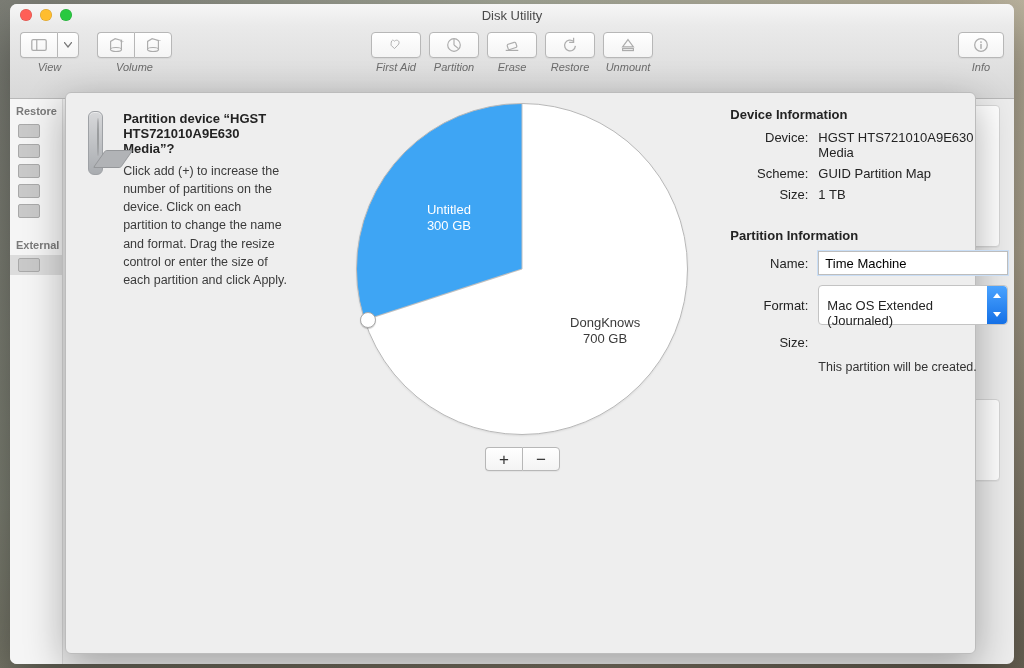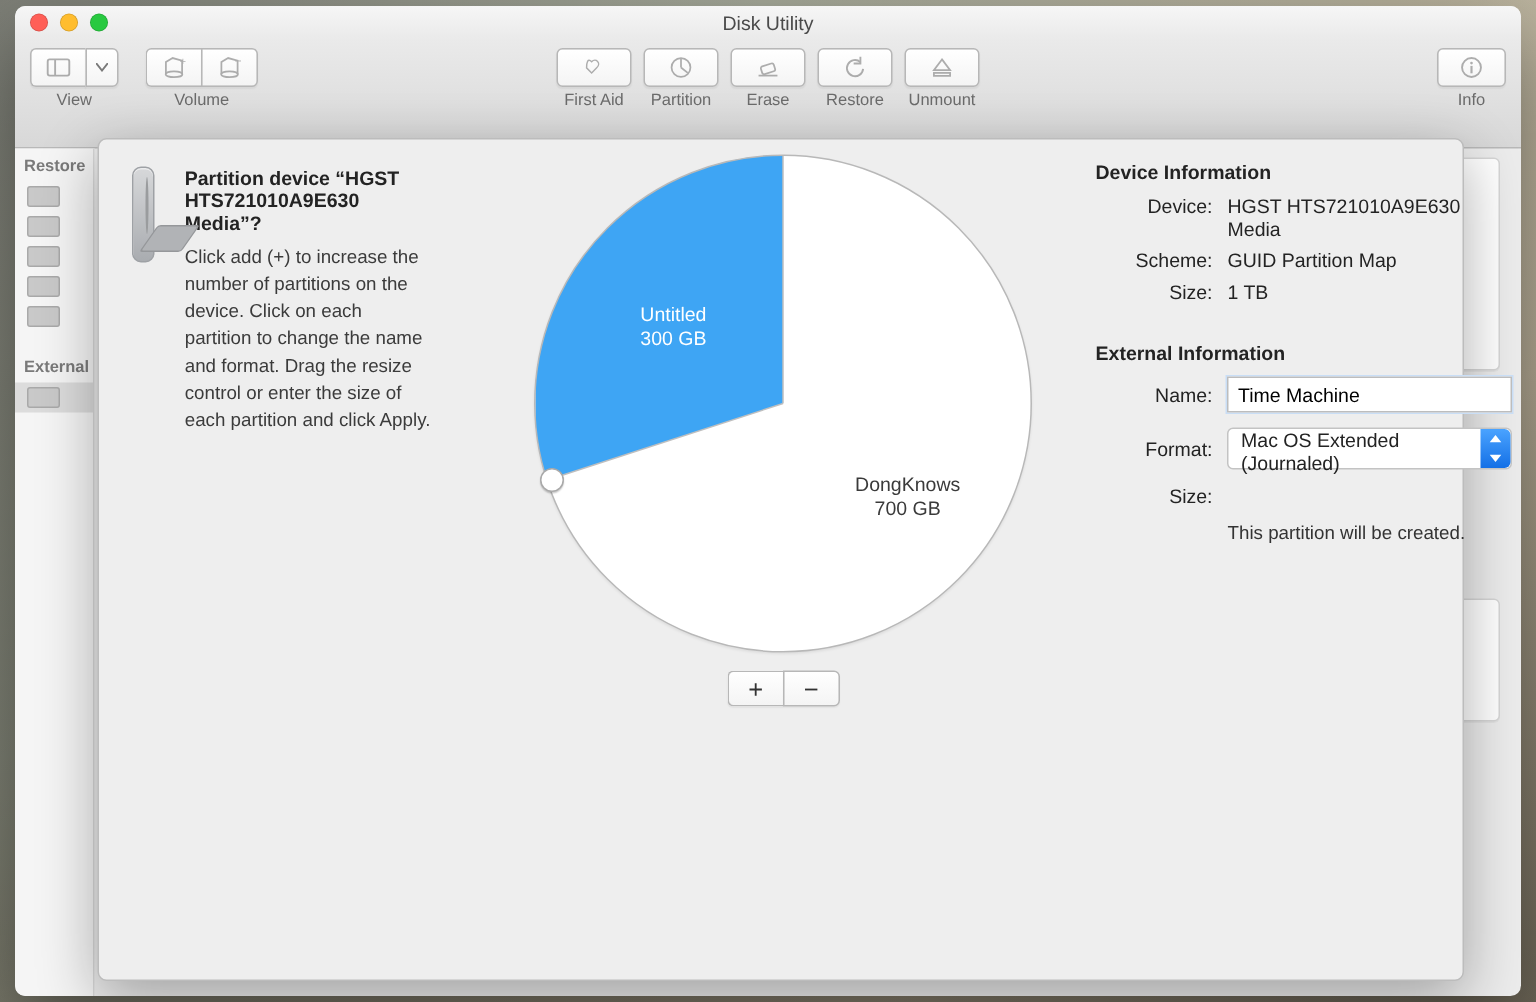--- a/index.html
+++ b/index.html
@@ -51,21 +51,21 @@
   .toolbar {
     height: 66px;
     background: linear-gradient(#eaeaea, #d8d8d8);
     border-bottom: 1px solid #b8b8b8;
     display: flex;
     align-items: flex-start;
     padding: 6px 10px 0 10px;
     position: relative;
   }
   .toolbar-group { display: flex; flex-direction: column; align-items: center; }
-  .toolbar-group .label { font-size: 11px; color: #6b6b6b; margin-top: 4px; line-height: 1; }
+  .toolbar-group .label { font-size: 11px; color: #6b6b6b; margin-top: 4px; line-height: 1; font-style: italic; }
   .btn {
     height: 24px;
     border: 1px solid #b7b7b7;
     background: linear-gradient(#ffffff, #f4f4f4);
     border-radius: 4px;
     display: inline-flex; align-items: center; justify-content: center;
     box-shadow: 0 1px 0 rgba(255,255,255,.6) inset, 0 1px 1px rgba(0,0,0,.05);
     color: #5a5a5a;
   }
   .seg { display: flex; }
@@ -203,21 +203,21 @@
   .field-row { display:grid; grid-template-columns: 78px 1fr; column-gap:10px; align-items:center; margin-bottom:10px; }
   .field-row .k { text-align:right; }
   input.text {
     height: 22px; padding: 0 6px;
     border: 1px solid #bdbdbd; background: #fff;
     font-size:13px; font-family:inherit;
   }
   .name-input { height:28px; border:3.5px solid #8fbdf0; outline:none; box-shadow: 0 0 0 1px #c9def6; }
   .select {
     position:relative; height:22px; border:1px solid #c3c3c3; border-radius:4px;
-    background:#fff; display:flex; align-items:center; padding:4px 26px 0 8px; font-size:13px;
+    background:#fff; display:flex; align-items:center; padding:16px 26px 0 8px; font-size:13px;
   }
   .stepper {
     position:absolute; right:0; top:0; bottom:0; width:20px;
     background: linear-gradient(#4aa3ff, #1470e6);
     border-top-right-radius:4px; border-bottom-right-radius:4px;
     display:flex; flex-direction:column;
   }
   .stepper .up, .stepper .down{
     flex:1; display:flex; align-items:center; justify-content:center;
   }
@@ -455,21 +455,21 @@
         <div class="kv">
           <div class="k">Device:</div>
           <div>HGST HTS721010A9E630 Media</div>
           <div class="k">Scheme:</div>
           <div>GUID Partition Map</div>
           <div class="k">Size:</div>
           <div>1 TB</div>
         </div>
 
         <div class="partition-info">
-          <div class="section-h">External Information</div>
+          <div class="section-h">Partition Information</div>
 
           <div class="field-row">
             <div class="k">Name:</div>
             <input class="text name-input" value="Time Machine" style="">
           </div>
 
           <div class="field-row">
             <div class="k">Format:</div>
             <div class="select">
               <span>Mac OS Extended (Journaled)</span>

